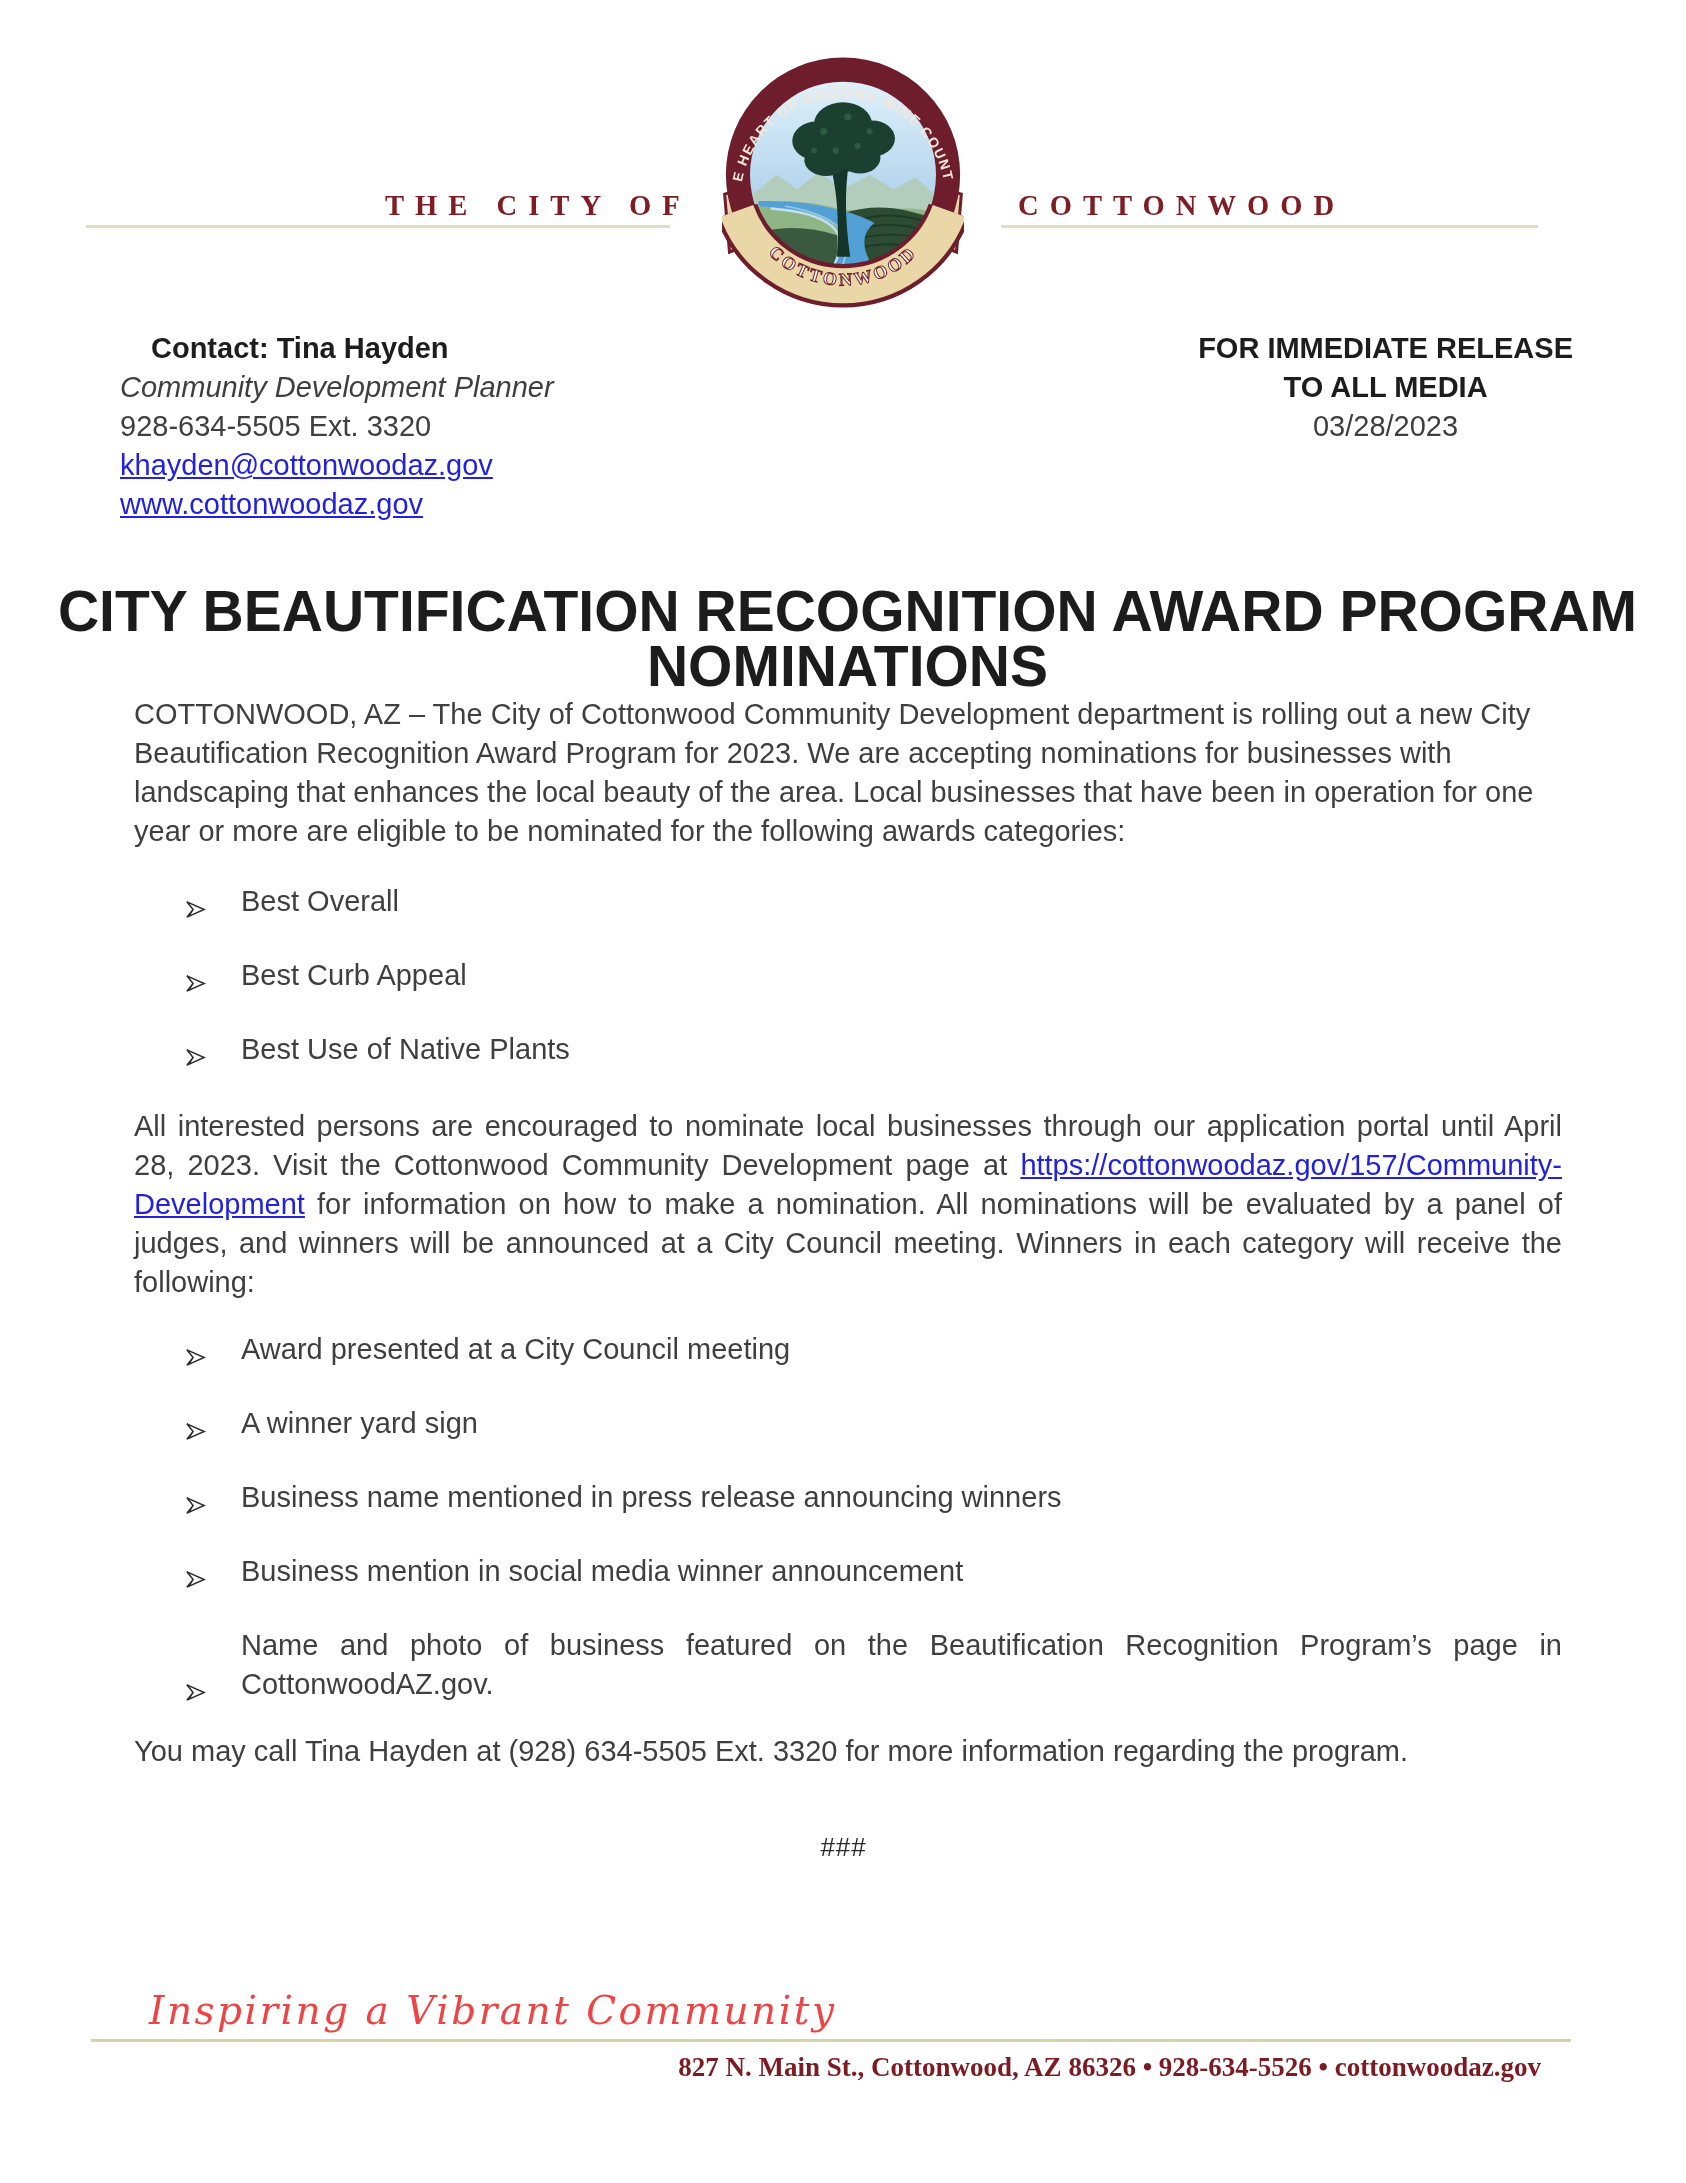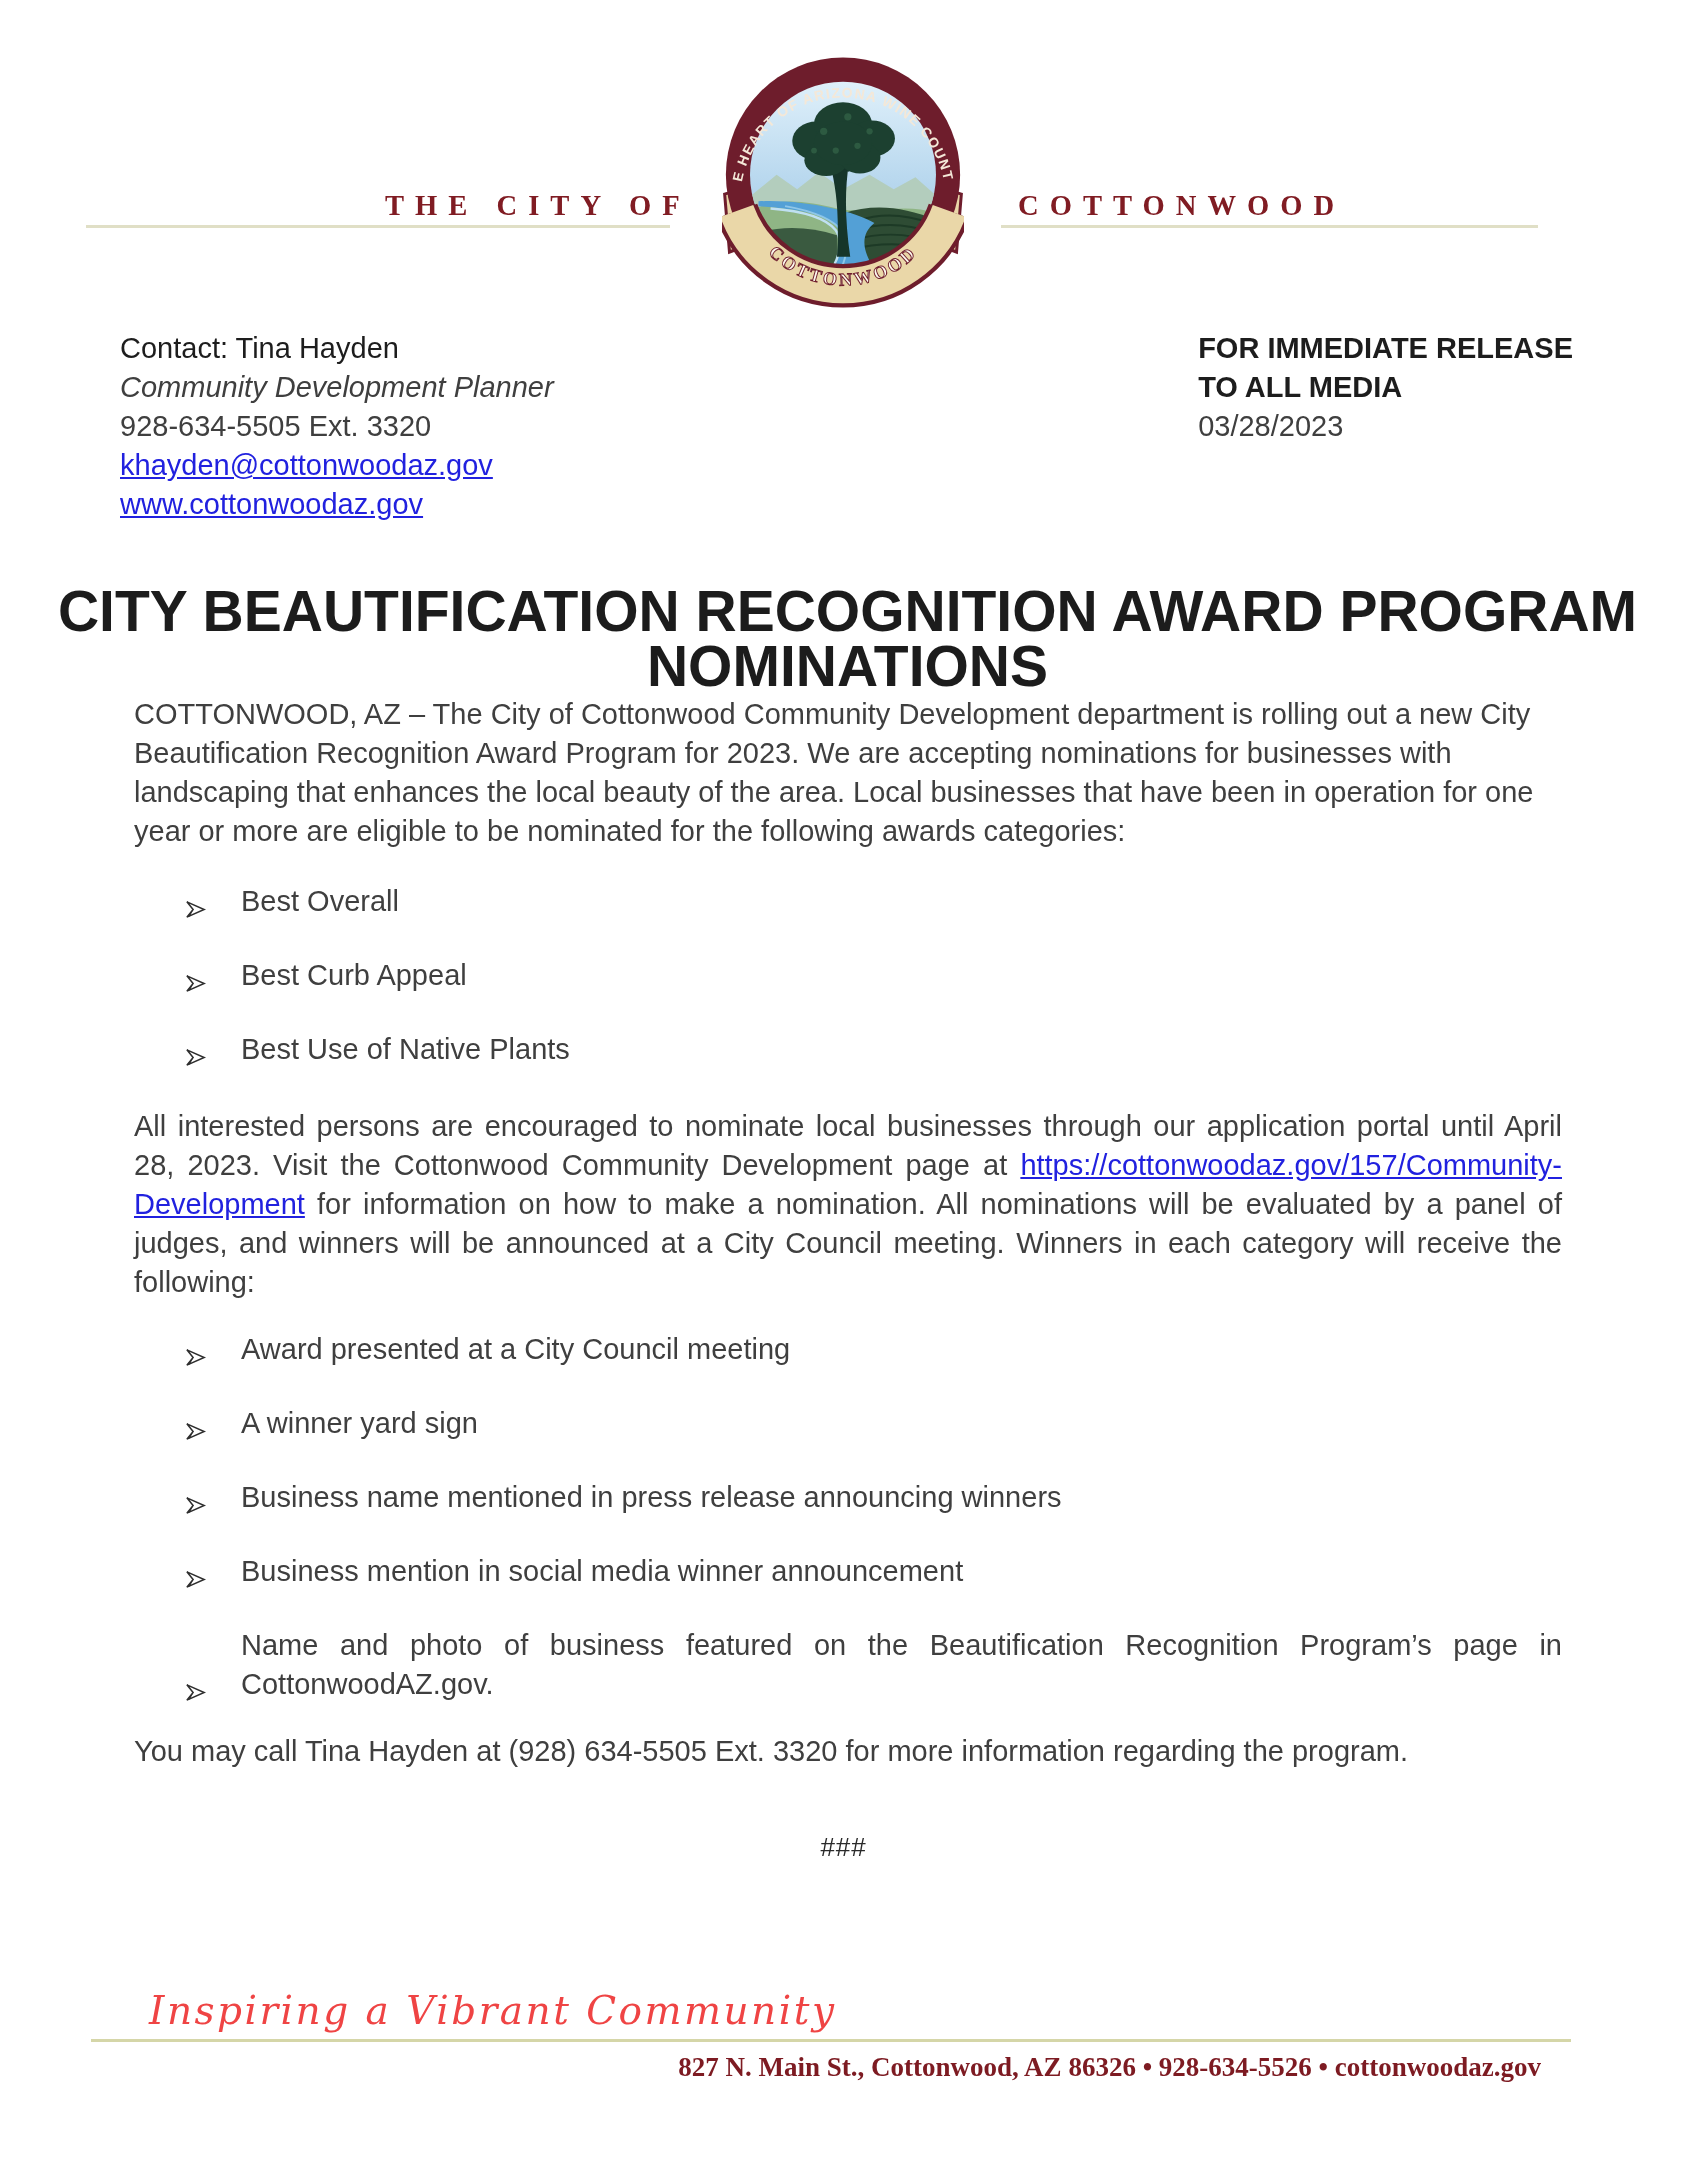--- a/index.html
+++ b/index.html
@@ -22,24 +22,24 @@
   #hdr-right{left:1018px;}
   .hdr-rule{
     position:absolute;top:225px;height:2.5px;
     background:#e0dfc6;
   }
   #rule-left{left:86px;width:584px;}
   #rule-right{left:1001px;width:537px;}
   #logo{position:absolute;left:722px;top:54px;width:242px;height:256px;}
   
   #contact{position:absolute;left:120px;top:329px;font-size:29px;line-height:39px;}
-  #contact .bold{font-weight:normal;color:#1d1d1d;}
+  #contact .bold{font-weight:bold;color:#1d1d1d;margin-left:31px;}
   #contact .italic{font-style:italic;}
   a.link{color:#2121df;text-decoration:underline;cursor:pointer;}
-  #release{position:absolute;right:114px;top:329px;text-align:left;font-size:29px;line-height:39px;color:#1d1d1d;margin-left:8px;}
+  #release{position:absolute;right:114px;top:329px;text-align:center;font-size:29px;line-height:39px;color:#1d1d1d;margin-left:8px;}
   #release .bold{font-weight:bold;}
   #release .date{font-weight:normal;color:#3f3f3f;}
   
   #doc-title{
     position:absolute;left:4px;top:561px;width:1687px;
     text-align:center;font-weight:bold;font-size:57px;line-height:55px;
     color:#1c1c1c;letter-spacing:0px;margin-top:23px;
   }
   
   .para{

